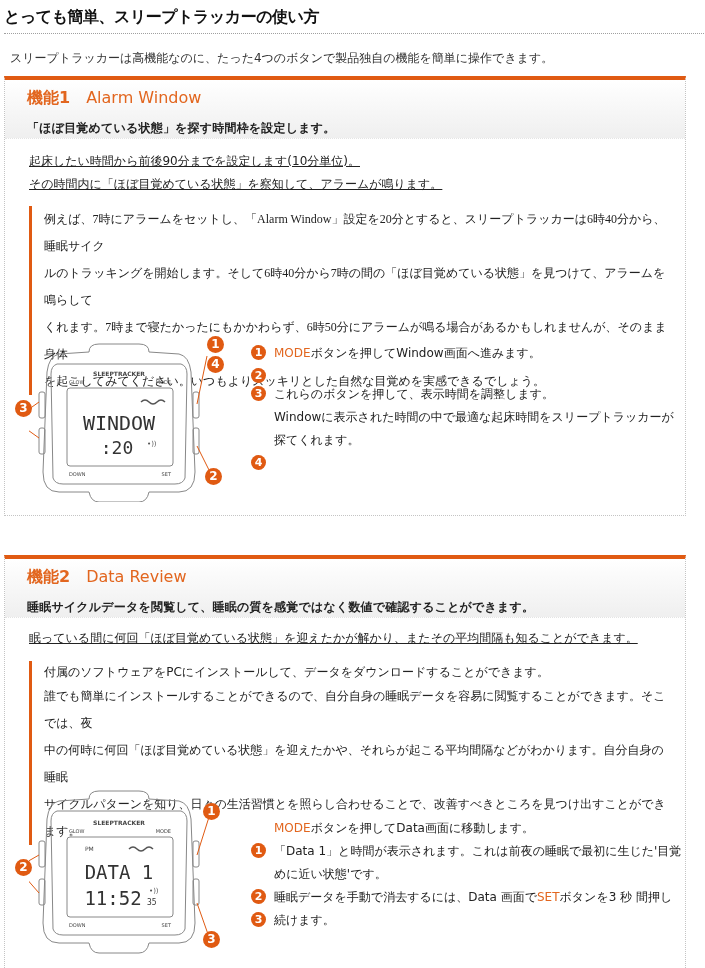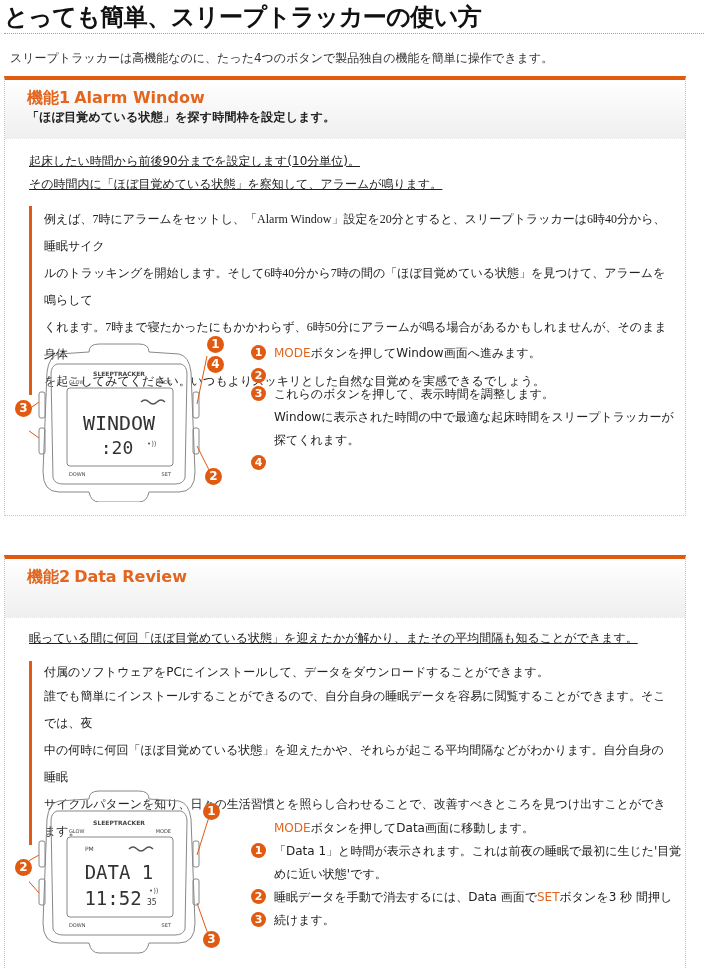--- a/index.html
+++ b/index.html
@@ -2,21 +2,21 @@
 <html><head>
 <meta charset="utf-8">
 <style>
   * { box-sizing: border-box; margin: 0; padding: 0; }
   html, body { width: 705px; height: 968px; background: #ffffff; overflow: hidden; }
   body { font-family: "DejaVu Sans", "Liberation Sans", sans-serif; color: #222; position: relative; }
 
   .page-title {
     position: absolute; left: 4px; top: 2px; width: 700px; height: 32px;
     font-family: "DejaVu Serif", "Liberation Serif", serif;
-    font-size: 24px; color: #111; line-height: 30px; letter-spacing: -0.5px;
+    font-size: 16px; color: #111; line-height: 30px; letter-spacing: -0.5px;
     border-bottom: 1px dotted #a0a0a0;
   }
   .intro {
     position: absolute; left: 10px; top: 50px; font-size: 12px; color: #333; line-height: 16px;
   }
 
   .section {
     position: absolute; left: 4px; width: 682px;
     border-left: 1px dotted #c4c4c4; border-right: 1px dotted #c4c4c4; border-bottom: 1px dotted #c4c4c4;
     border-top: 4px solid #e05a12;
@@ -25,22 +25,22 @@
   .s1 { top: 76px; height: 440px; }
   .s2 { top: 555px; height: 419px; }
 
   .sec-head {
     height: 59px;
     background: linear-gradient(#ffffff, #efefef);
     border-bottom: 1px dotted #e4e4e4;
     padding: 8px 0 0 22px;
   }
   .sec-title { font-size: 16px; color: #e2661f; font-weight: bold; line-height: 20px; }
-  .sec-title .en { font-weight: bold; margin-left: 4px; }
-  .sec-sub { font-size: 12px; color: #222; line-height: 18px; margin-top: 0; font-weight: bold; letter-spacing: 0.2px; }
+  .sec-title .en { font-weight: normal; margin-left: 16px; }
+  .sec-sub { font-size: 12px; color: #222; line-height: 18px; margin-top: 11px; font-weight: bold; letter-spacing: 0.2px; }
 
   .lead { position: absolute; left: 24px; font-size: 12px; color: #222; line-height: 23px; text-decoration: underline; }
   .quote {
     position: absolute; left: 24px; width: 640px;
     border-left: 3px solid #e05a12; padding-left: 12px;
     font-size: 12px; color: #222; line-height: 27px;
   }
 
   .watch { position: absolute; }
   .steps { position: absolute; font-size: 12px; color: #222; line-height: 23px; }
@@ -141,20 +141,21 @@
       <span class="num">4</span>
     </div>
   </div>
 </div>
 
 <div class="section s2">
   <div class="sec-head">
     <div class="sec-title">
       <span>機能2</span><span class="en">Data Review</span>
     </div>
+    <div class="sec-sub">睡眠サイクルデータを閲覧して、睡眠の質を感覚ではなく数値で確認することができます。</div>
   </div>
 
   <div class="lead" style="top:68px;">
     <div>眠っている間に何回「ほぼ目覚めている状態」を迎えたかが解かり、またその平均間隔も知ることができます。</div>
   </div>
 
   <div class="quote" style="top:102px;">
     <div style="line-height:22px;">付属のソフトウェアをPCにインストールして、データをダウンロードすることができます。</div>
     <div>誰でも簡単にインストールすることができるので、自分自身の睡眠データを容易に閲覧することができます。そこでは、夜</div>
     <div>中の何時に何回「ほぼ目覚めている状態」を迎えたかや、それらが起こる平均間隔などがわかります。自分自身の睡眠</div>

